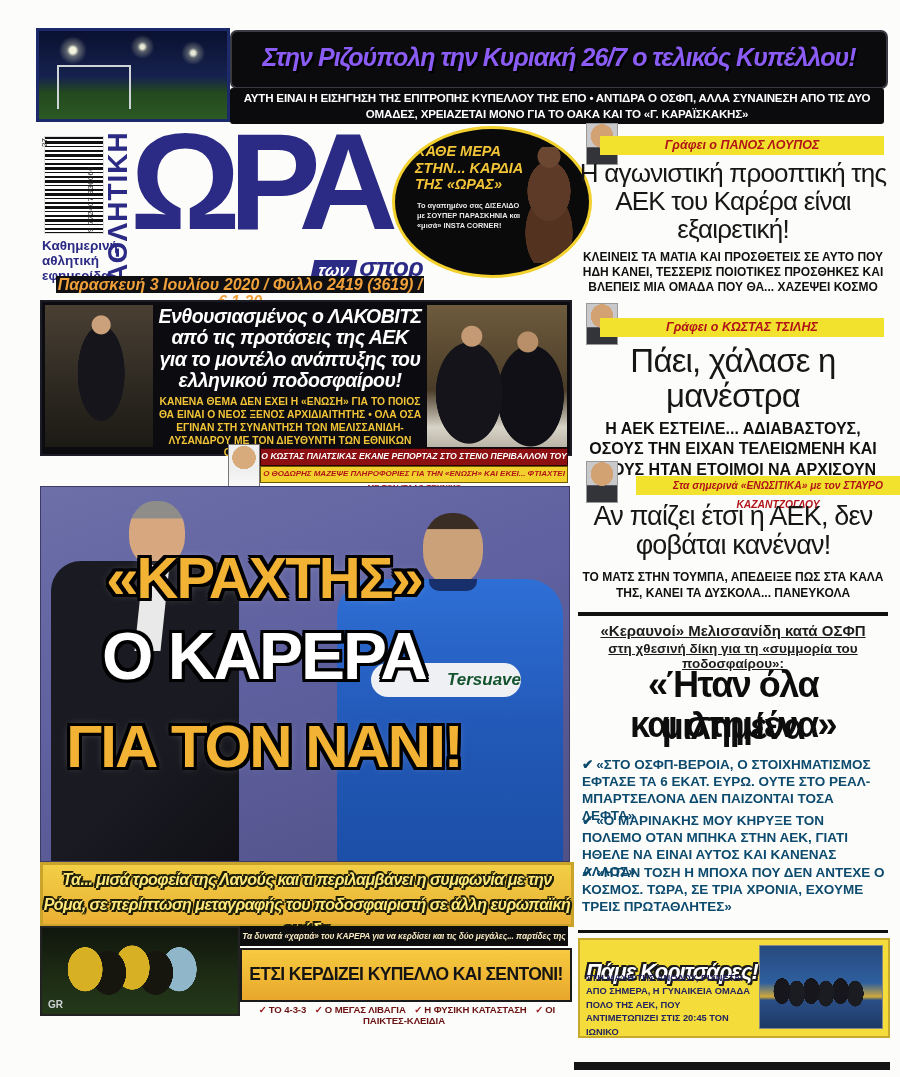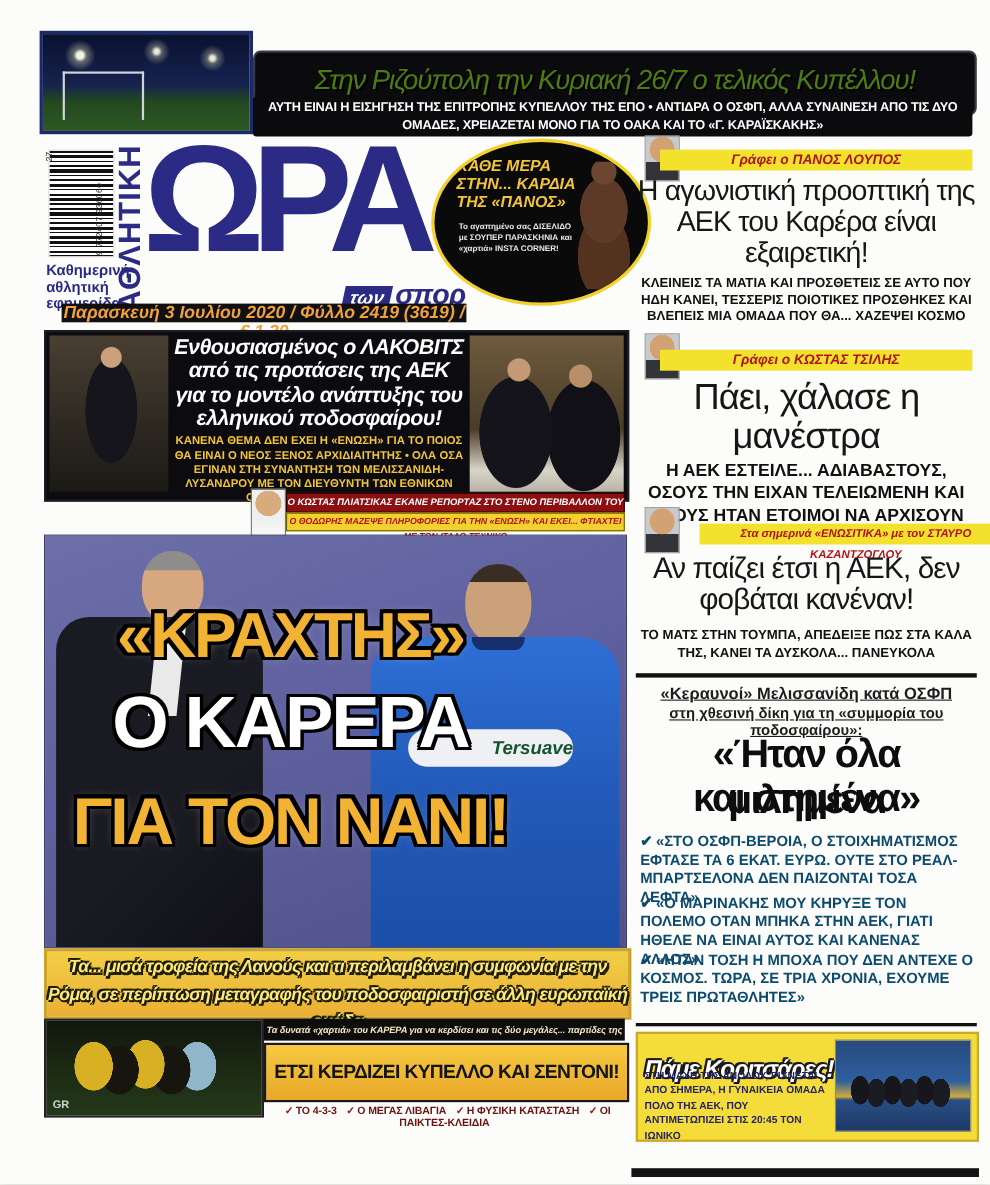--- a/index.html
+++ b/index.html
@@ -9,21 +9,21 @@
 
   
   #stadium-photo{left:36px;top:28px;width:188px;height:88px;border:3px solid #1c2a6b;
     background:
       radial-gradient(circle at 18% 22%, rgba(255,255,230,.95) 0 3px, rgba(255,255,210,.35) 6px, transparent 14px),
       radial-gradient(circle at 55% 18%, rgba(255,255,230,.9) 0 2px, rgba(255,255,210,.3) 5px, transparent 12px),
       radial-gradient(circle at 82% 25%, rgba(255,255,230,.9) 0 2px, rgba(255,255,210,.3) 5px, transparent 12px),
       linear-gradient(180deg,#0a1130 0%,#16224e 52%,#23481f 70%,#2c5a23 100%);}
   #stadium-goal{left:18px;top:34px;width:70px;height:42px;border:2px solid #cfd4d8;border-bottom:none;}
   #banner-head{left:230px;top:30px;width:654px;height:55px;background:#0b0b0e;border:2px solid #3a3a42;border-radius:7px;
-    color:#4d7c0f;font-weight:400;font-style:italic;font-size:25px;line-height:51px;letter-spacing:-1px;text-shadow:2px 2px 0 #000;margin-top:16px;}
+    color:#8b5cf6;font-weight:700;font-style:italic;font-size:25px;line-height:51px;letter-spacing:-1px;text-shadow:2px 2px 0 #000;}
   #banner-sub{left:230px;top:88px;width:654px;height:34px;background:#0b0b0e;border-radius:3px;
     color:#fefefe;font-weight:800;font-size:11.6px;line-height:1.42;padding-top:2px;letter-spacing:-.2px;}
 
   
   #barcode{left:44px;top:136px;width:58px;height:96px;background:
     repeating-linear-gradient(180deg,#111 0 2px,#fff 2px 4px,#111 4px 7px,#fff 7px 9px,#111 9px 10px,#fff 10px 13px);
     border:1px solid #ddd;}
   #barcode-num{left:86px;top:140px;width:12px;height:92px;writing-mode:vertical-rl;transform:rotate(180deg);
     font-size:7.5px;color:#222;letter-spacing:.5px;}
   #barcode-issue{left:40px;top:138px;font-size:8px;color:#222;writing-mode:vertical-rl;transform:rotate(180deg);}
@@ -187,22 +187,22 @@
   <div class="abs" id="barcode-issue">27</div>
   <div class="abs" id="tagline">Καθημερινή αθλητική εφημερίδα</div>
   <div class="abs" id="vertical-title">ΑΘΛΗΤΙΚΗ</div>
   <div class="abs" id="logo-ora">ΩΡΑ</div>
   <div class="abs" id="logo-sub">
     <span class="chip">των</span>
     <span class="word">σπορ</span>
   </div>
   <div class="abs ctr" id="date-strip">Παρασκευή 3 Ιουλίου 2020 / Φύλλο 2419 (3619) / € 1,30</div>
   <div class="abs" id="badge">
-    <div class="abs" id="badge-title">ΚΑΘΕ ΜΕΡΑ ΣΤΗΝ... ΚΑΡΔΙΑ ΤΗΣ «ΠΑΝΟΣ»</div>
-    <div class="abs" id="badge-text">Το αγαπημένο σας ΔΙΣΕΛΙΔΟ με ΣΟΥΠΕΡ ΠΑΡΑΣΚΗΝΙΑ και «χαρτιά» INSTA CORNER!</div>
+    <div class="abs" id="badge-title">ΚΑΘΕ ΜΕΡΑ ΣΤΗΝ... ΚΑΡΔΙΑ ΤΗΣ «ΩΡΑΣ»</div>
+    <div class="abs" id="badge-text">Το αγαπημένο σας ΔΙΣΕΛΙΔΟ με ΣΟΥΠΕΡ ΠΑΡΑΣΚΗΝΙΑ και «μισά» INSTA CORNER!</div>
     <div class="abs" id="badge-woman"></div>
   </div>
 
   <div class="abs headshot" id="a1-photo"></div>
   <div class="abs byline-strip" id="a1-byline">Γράφει ο ΠΑΝΟΣ ΛΟΥΠΟΣ</div>
   <div class="abs ctr rc-head" id="a1-head">Η αγωνιστική προοπτική της ΑΕΚ του Καρέρα είναι εξαιρετική!</div>
   <div class="abs ctr rc-sub" id="a1-sub">ΚΛΕΙΝΕΙΣ ΤΑ ΜΑΤΙΑ ΚΑΙ ΠΡΟΣΘΕΤΕΙΣ ΣΕ ΑΥΤΟ ΠΟΥ ΗΔΗ ΚΑΝΕΙ, ΤΕΣΣΕΡΙΣ ΠΟΙΟΤΙΚΕΣ ΠΡΟΣΘΗΚΕΣ ΚΑΙ ΒΛΕΠΕΙΣ ΜΙΑ ΟΜΑΔΑ ΠΟΥ ΘΑ... ΧΑΖΕΨΕΙ ΚΟΣΜΟ</div>
 
   <div class="abs headshot" id="a2-photo"></div>
   <div class="abs byline-strip" id="a2-byline">Γράφει ο ΚΩΣΤΑΣ ΤΣΙΛΗΣ</div>

